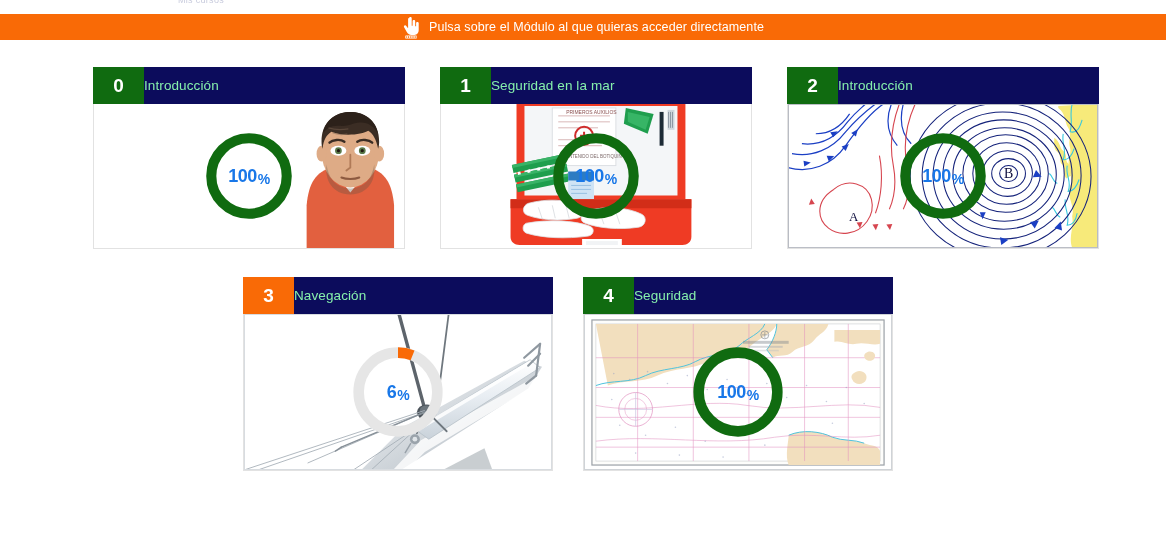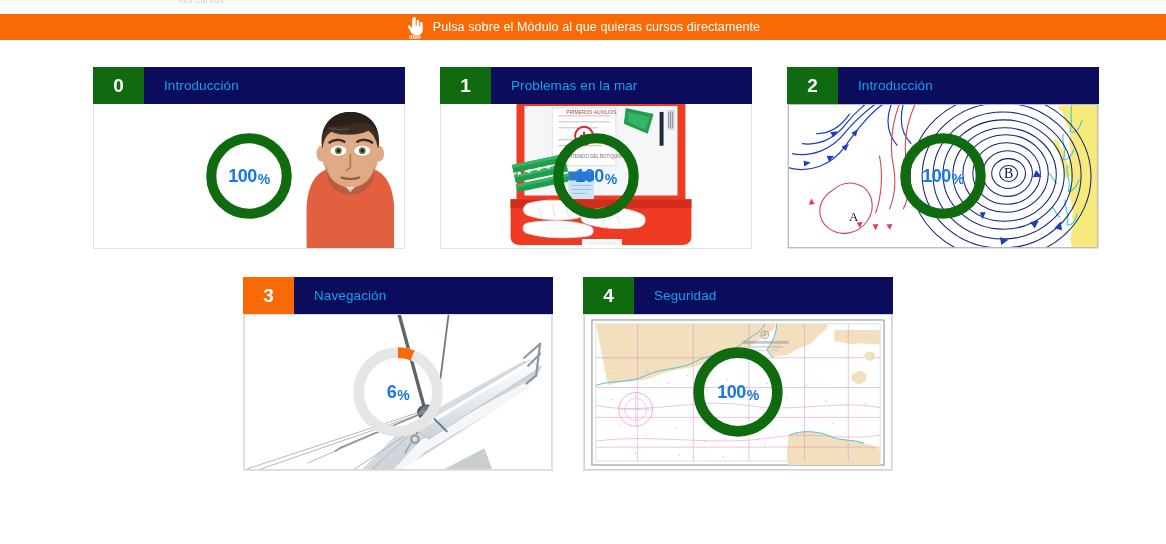--- a/index.html
+++ b/index.html
@@ -92,22 +92,22 @@
     color: #ffffff;
     font-size: 19px;
     font-weight: 700;
   }
   .badge-done { background: #106b10; }
   .badge-progress { background: #f96a06; }
   .card-title {
     flex: 1 1 auto;
     display: flex;
     align-items: center;
-    padding-left: 20px;
-    color: #0ea5e9;
+    padding-left: 0;
+    color: #86efac;
     font-size: 13.5px;
     font-weight: 400;
     letter-spacing: .1px;
   }
 
   .card-body {
     position: relative;
     height: 145px;
     background: #ffffff;
     overflow: hidden;
@@ -159,21 +159,21 @@
       <rect x="3.3" y="18.6" width="11.4" height="2.9" rx=".5" fill="#ffffff"></rect>
       <g fill="#f96a06">
         <rect x="4.2" y="19.3" width="1" height="1.5"></rect>
         <rect x="6" y="19.3" width="1" height="1.5"></rect>
         <rect x="7.8" y="19.3" width="1" height="1.5"></rect>
         <rect x="9.6" y="19.3" width="1" height="1.5"></rect>
         <rect x="11.4" y="19.3" width="1" height="1.5"></rect>
         <rect x="13.2" y="19.3" width="1" height="1.5"></rect>
       </g>
     </svg>
-    <span class="banner-text">Pulsa sobre el Módulo al que quieras cursos directamente</span>
+    <span class="banner-text">Pulsa sobre el Módulo al que quieras acceder directamente</span>
   </div>
 
   <div class="row row-top">
 
     <div class="card">
       <div class="card-head">
         <div class="card-badge badge-done">0</div>
         <div class="card-title">Introducción</div>
       </div>
       <div class="card-body">
@@ -213,21 +213,21 @@
             <span class="ring-num">100</span>
             <span class="ring-pct">%</span>
           </div>
         </div>
       </div>
     </div>
 
     <div class="card">
       <div class="card-head">
         <div class="card-badge badge-done">1</div>
-        <div class="card-title">Problemas en la mar</div>
+        <div class="card-title">Seguridad en la mar</div>
       </div>
       <div class="card-body">
         <div class="art">
           <svg viewBox="0 0 312 145" preserveAspectRatio="xMidYMid slice">
             <rect width="312" height="145" fill="#ffffff"></rect>
             <g transform="translate(68,-4)">
 
               <path d="M8 2h170v98H8z" fill="#ef3b24"></path>
               <path d="M16 6h154v90H16z" fill="#f4f6f8"></path>
               <rect x="44" y="8" width="64" height="58" fill="#ffffff" stroke="#dcdfe3"></rect>

